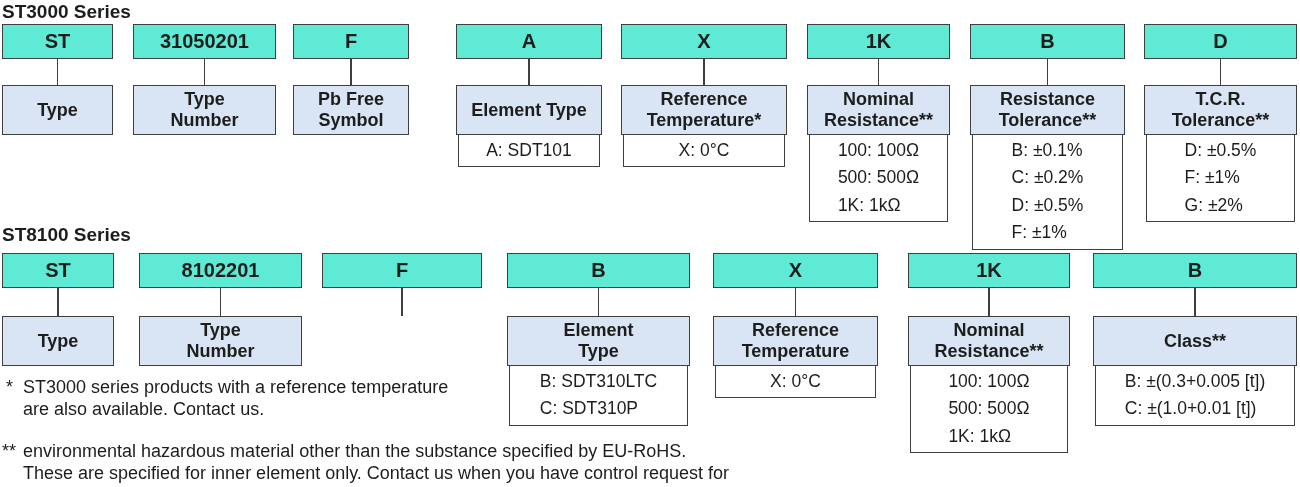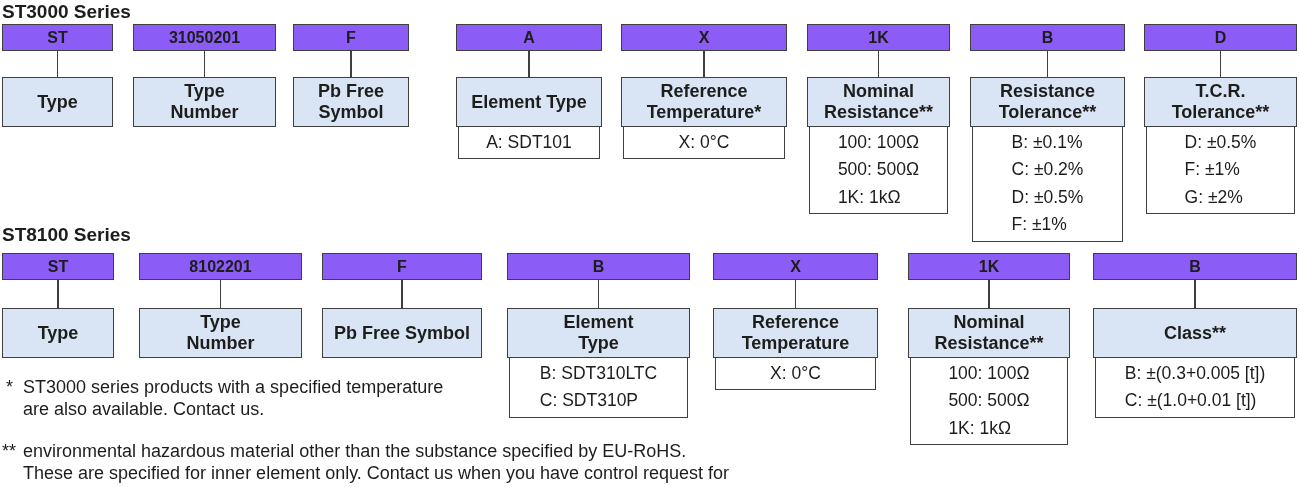--- a/index.html
+++ b/index.html
@@ -5,23 +5,23 @@
   html,body{margin:0;padding:0;background:#fff;}
   .canvas{
     position:relative;width:1300px;height:487px;background:#ffffff;
     font-family:"Liberation Sans","DejaVu Sans",sans-serif;color:#1d1d1b;overflow:hidden;
   }
   .series-heading{
     position:absolute;font-size:19px;font-weight:bold;letter-spacing:0;white-space:nowrap;
   }
   .col{position:absolute;}
   .code-box{
-    box-sizing:border-box;height:27px;background:#8b5cf6;border:1.5px solid #3f3f3f;
+    box-sizing:border-box;height:35px;background:#5eead4;border:1.5px solid #3f3f3f;
     display:flex;align-items:center;justify-content:center;
-    font-size:16px;font-weight:bold;white-space:nowrap;
+    font-size:20px;font-weight:bold;white-space:nowrap;
   }
   .connector{width:1.5px;height:26px;background:#3f3f3f;margin:0 auto;}
   .s2 .connector{height:28px;}
   .label-box{
     box-sizing:border-box;height:50px;background:#d9e5f4;border:1.5px solid #3f3f3f;
     display:flex;flex-direction:column;align-items:center;justify-content:center;
     font-size:18px;font-weight:bold;line-height:21px;text-align:center;white-space:nowrap;
   }
   .values-box{
     box-sizing:border-box;background:#ffffff;border:1.5px solid #3f3f3f;
@@ -159,23 +159,20 @@
     <div class="connector"></div>
     <div class="label-box">
       <span>Type</span>
       <span>Number</span>
     </div>
   </div>
 
   <div class="col s2" style="left:322px;top:253px;width:160px;">
     <div class="code-box">F</div>
     <div class="connector"></div>
-    <div class="label-box">
-      <span>Pb Free Symbol</span>
-    </div>
   </div>
 
   <div class="col s2" style="left:507px;top:253px;width:183px;">
     <div class="code-box">B</div>
     <div class="connector"></div>
     <div class="label-box">
       <span>Element</span>
       <span>Type</span>
     </div>
     <div class="values-box">
@@ -226,21 +223,21 @@
       <div class="value-block">
         <div>B: ±(0.3+0.005 [t])</div>
         <div>C: ±(1.0+0.01 [t])</div>
       </div>
     </div>
   </div>
 
   <div class="footnote" style="left:6px;top:377px;">
     <div class="fn-marker" style="width:17px;">*</div>
     <div class="fn-lines">
-      <div>ST3000 series products with a specified temperature</div>
+      <div>ST3000 series products with a reference temperature</div>
       <div>are also available. Contact us.</div>
     </div>
   </div>
 
   <div class="footnote" style="left:2px;top:441px;">
     <div class="fn-marker" style="width:21px;">**</div>
     <div class="fn-lines">
       <div>environmental hazardous material other than the substance specified by EU-RoHS.</div>
       <div>These are specified for inner element only. Contact us when you have control request for</div>
     </div>

